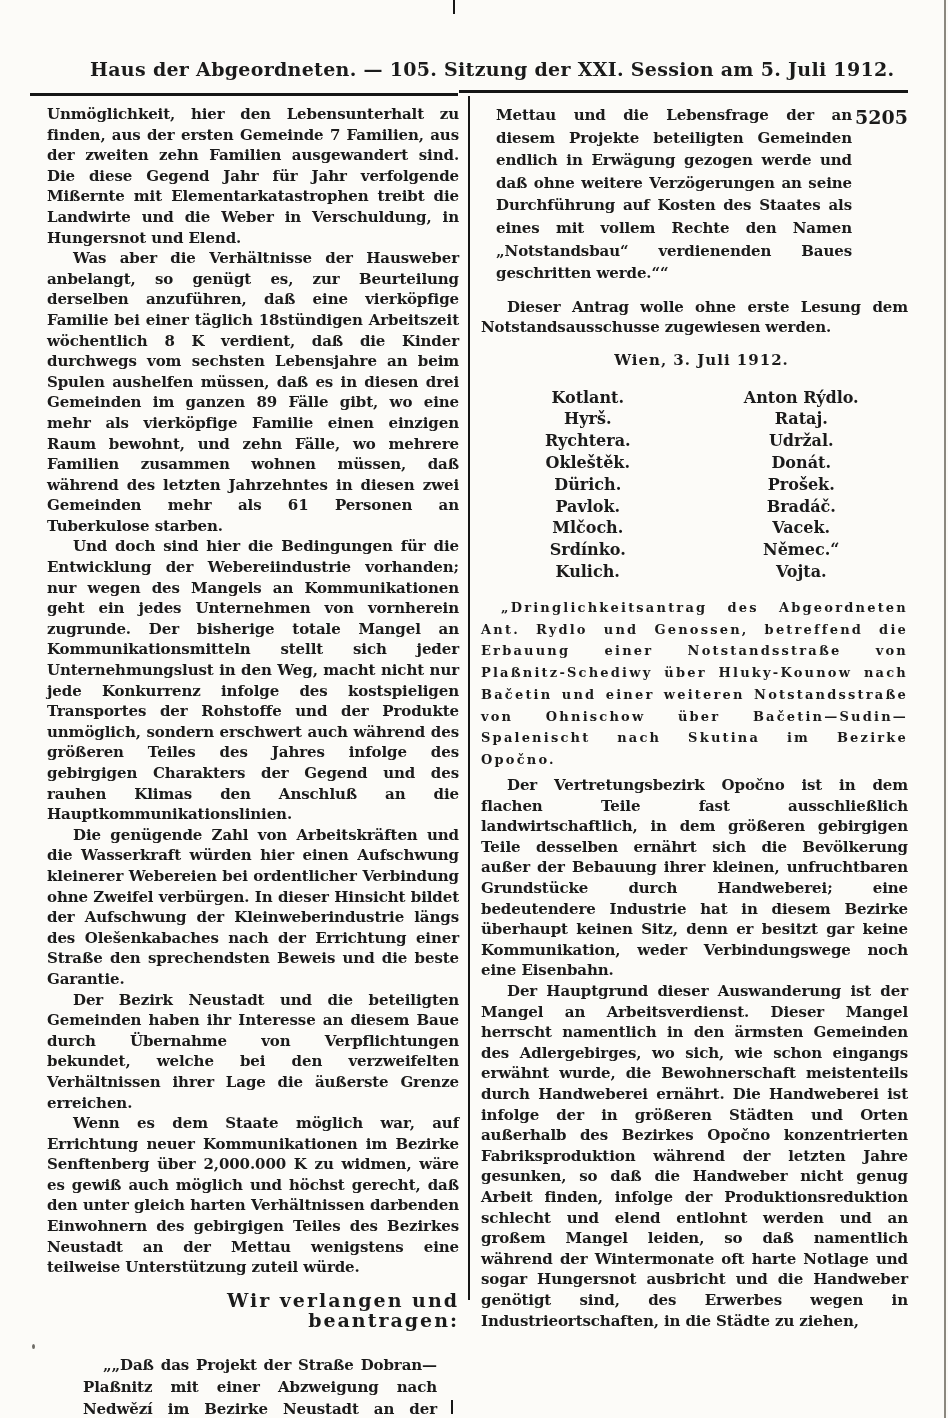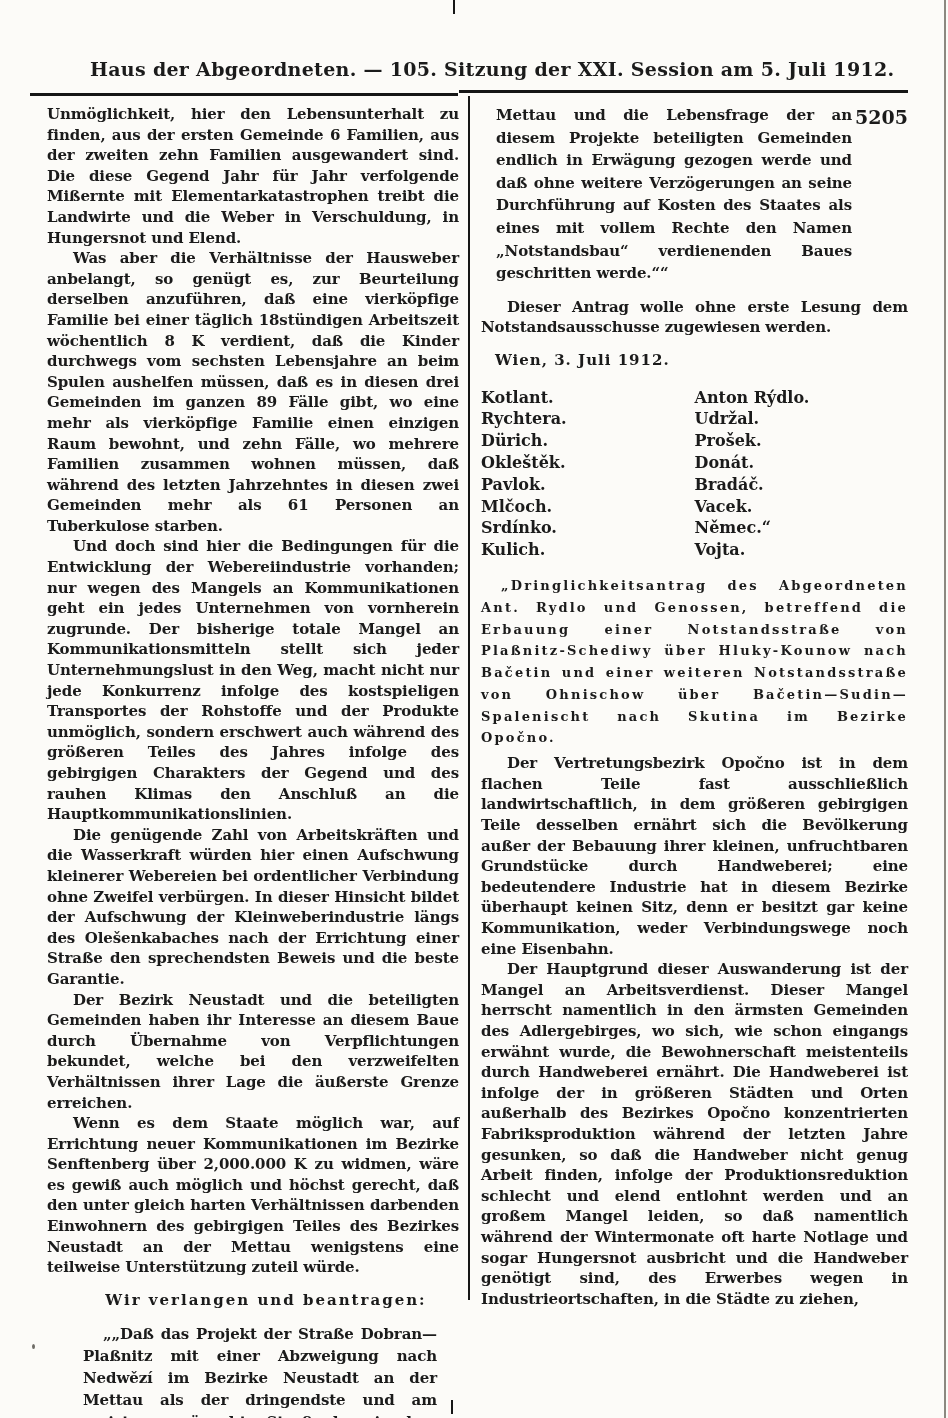--- a/index.html
+++ b/index.html
@@ -34,38 +34,38 @@
 
   
   .col { position:absolute; top:104px; }
   .col-left  { left:47px;  width:412px; }
   .col-right { left:481px; width:427px; }
 
   p { margin:0; font-size:15px; line-height:20.6px; text-align:justify; text-indent:26px; letter-spacing:-0.1px; }
   p.noindent { text-indent:0; }
 
   .request-intro {
-    margin-top:12px; margin-bottom:14px;
-    text-align:center; letter-spacing:2px; font-size:15px;
+    margin-top:12px; margin-bottom:24px;
+    text-align:right; letter-spacing:2px; font-size:19px;
   }
   .bq-left {
     margin-left:36px; margin-right:22px; margin-top:4px;
     line-height:21.8px; text-indent:20px;
   }
   .bq-right {
     margin-left:15px; margin-right:56px;
     line-height:22.6px; text-indent:0;
   }
   .referral { margin-top:12px; }
   .dateline {
-    margin-top:12px; text-align:left; text-indent:14px; letter-spacing:1px;
+    margin-top:12px; text-align:center; text-indent:14px; letter-spacing:1px;
   }
   .signatures { margin:16px 0 14px 0; }
   .sig-row { display:flex; line-height:21.8px; font-size:16px; }
-  .sig-cell { width:50%; }
+  .sig-cell { width:50%; text-align:center; }
   .urgency-heading {
     letter-spacing:2.2px; line-height:21.8px; text-indent:20px;
     margin-bottom:4px; font-size:13px;
   }
 </style>
 </head>
 <body>
 
 <div class="page">
 
@@ -74,51 +74,55 @@
 
   <div class="rule rule-left"></div>
   <div class="rule rule-right"></div>
   <div class="rule col-divider"></div>
   <div class="rule tick-top"></div>
   <div class="rule tick-bottom"></div>
   <div class="scan-edge"></div>
   <div class="speck"></div>
 
   <div class="col col-left">
-    <p class="noindent">Unmöglichkeit, hier den Lebensunterhalt zu finden, aus der ersten Gemeinde 6 Familien, aus der zweiten zehn Familien ausgewandert sind. Die diese Gegend Jahr für Jahr verfolgende Mißernte mit Elementarkatastrophen treibt die Landwirte und die Weber in Verschuldung, in Hungersnot und Elend.</p>
+    <p class="noindent">Unmöglichkeit, hier den Lebensunterhalt zu finden, aus der ersten Gemeinde 7 Familien, aus der zweiten zehn Familien ausgewandert sind. Die diese Gegend Jahr für Jahr verfolgende Mißernte mit Elementarkatastrophen treibt die Landwirte und die Weber in Verschuldung, in Hungersnot und Elend.</p>
     <p>Was aber die Verhältnisse der Hausweber anbelangt, so genügt es, zur Beurteilung derselben anzuführen, daß eine vierköpfige Familie bei einer täglich 18stündigen Arbeitszeit wöchentlich 8 K verdient, daß die Kinder durchwegs vom sechsten Lebensjahre an beim Spulen aushelfen müssen, daß es in diesen drei Gemeinden im ganzen 89 Fälle gibt, wo eine mehr als vierköpfige Familie einen einzigen Raum bewohnt, und zehn Fälle, wo mehrere Familien zusammen wohnen müssen, daß während des letzten Jahrzehntes in diesen zwei Gemeinden mehr als 61 Personen an Tuberkulose starben.</p>
     <p>Und doch sind hier die Bedingungen für die Entwicklung der Webereiindustrie vorhanden; nur wegen des Mangels an Kommunikationen geht ein jedes Unternehmen von vornherein zugrunde. Der bisherige totale Mangel an Kommunikationsmitteln stellt sich jeder Unternehmungslust in den Weg, macht nicht nur jede Konkurrenz infolge des kostspieligen Transportes der Rohstoffe und der Produkte unmöglich, sondern erschwert auch während des größeren Teiles des Jahres infolge des gebirgigen Charakters der Gegend und des rauhen Klimas den Anschluß an die Hauptkommunikationslinien.</p>
     <p>Die genügende Zahl von Arbeitskräften und die Wasserkraft würden hier einen Aufschwung kleinerer Webereien bei ordentlicher Verbindung ohne Zweifel verbürgen. In dieser Hinsicht bildet der Aufschwung der Kleinweberindustrie längs des Olešenkabaches nach der Errichtung einer Straße den sprechendsten Beweis und die beste Garantie.</p>
     <p>Der Bezirk Neustadt und die beteiligten Gemeinden haben ihr Interesse an diesem Baue durch Übernahme von Verpflichtungen bekundet, welche bei den verzweifelten Verhältnissen ihrer Lage die äußerste Grenze erreichen.</p>
     <p>Wenn es dem Staate möglich war, auf Errichtung neuer Kommunikationen im Bezirke Senftenberg über 2,000.000 K zu widmen, wäre es gewiß auch möglich und höchst gerecht, daß den unter gleich harten Verhältnissen darbenden Einwohnern des gebirgigen Teiles des Bezirkes Neustadt an der Mettau wenigstens eine teilweise Unterstützung zuteil würde.</p>
     <p class="request-intro">Wir verlangen und beantragen:</p>
     <p class="bq-left">„„Daß das Projekt der Straße Dobran—Plaßnitz mit einer Abzweigung nach Nedwězí im Bezirke Neustadt an der Mettau als der dringendste und am meisten erwünschte Straßenbau in dem gebirgigen Teile (das Adlergebirge) des Bezirkes Neustadt an der</p>
   </div>
 
   <div class="col col-right">
     <p class="bq-right">Mettau und die Lebensfrage der an diesem Projekte beteiligten Gemeinden endlich in Erwägung gezogen werde und daß ohne weitere Verzögerungen an seine Durchführung auf Kosten des Staates als eines mit vollem Rechte den Namen „Notstandsbau“ verdienenden Baues geschritten werde.““</p>
     <p class="referral">Dieser Antrag wolle ohne erste Lesung dem Notstandsausschusse zugewiesen werden.</p>
     <p class="dateline">Wien, 3. Juli 1912.</p>
 
     <div class="signatures">
       <div class="sig-row">
         <span class="sig-cell">Kotlant.</span>
         <span class="sig-cell">Anton Rýdlo.</span>
       </div>
       <div class="sig-row">
+        <span class="sig-cell">Hyrš.</span>
+        <span class="sig-cell">Rataj.</span>
+      </div>
+      <div class="sig-row">
         <span class="sig-cell">Rychtera.</span>
         <span class="sig-cell">Udržal.</span>
       </div>
       <div class="sig-row">
+        <span class="sig-cell">Okleštěk.</span>
+        <span class="sig-cell">Donát.</span>
+      </div>
+      <div class="sig-row">
         <span class="sig-cell">Dürich.</span>
         <span class="sig-cell">Prošek.</span>
-      </div>
-      <div class="sig-row">
-        <span class="sig-cell">Okleštěk.</span>
-        <span class="sig-cell">Donát.</span>
       </div>
       <div class="sig-row">
         <span class="sig-cell">Pavlok.</span>
         <span class="sig-cell">Bradáč.</span>
       </div>
       <div class="sig-row">
         <span class="sig-cell">Mlčoch.</span>
         <span class="sig-cell">Vacek.</span>
       </div>
       <div class="sig-row">

